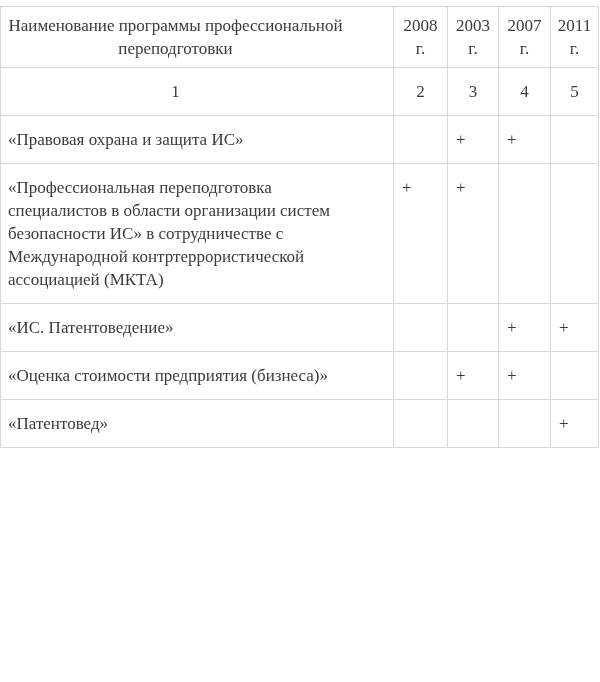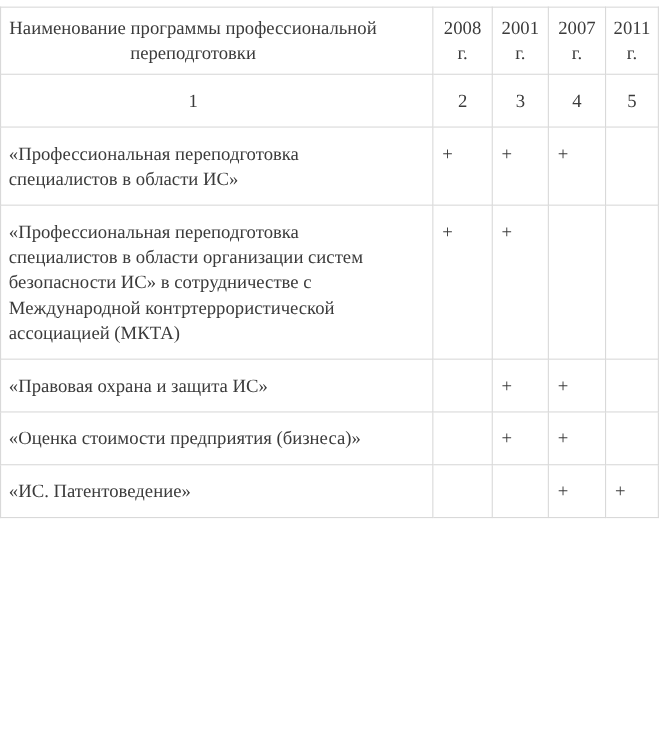--- a/index.html
+++ b/index.html
@@ -72,63 +72,63 @@
       <col class="c-name">
         <col class="c-y1">
         <col class="c-y2">
         <col class="c-y3">
         <col class="c-y4">
     </colgroup>
     <thead>
       <tr>
         <th class="prog-h">Наименование программы профессиональной переподготовки</th>
         <th class="year-h">2008 г.</th>
-        <th class="year-h">2001 г.</th>
+        <th class="year-h">2003 г.</th>
         <th class="year-h">2007 г.</th>
         <th class="year-h">2011 г.</th>
       </tr>
       <tr>
         <td class="idx-name">1</td>
         <td class="idx">2</td>
         <td class="idx">3</td>
         <td class="idx">4</td>
         <td class="idx">5</td>
       </tr>
     </thead>
     <tbody>
       <tr>
-        <td class="name">«Профессиональная переподготовка специалистов в области ИС»</td>
-        <td class="mark">+</td>
+        <td class="name">«Правовая охрана и защита ИС»</td>
+        <td class="mark"></td>
         <td class="mark">+</td>
         <td class="mark">+</td>
         <td class="mark"></td>
       </tr>
       <tr>
         <td class="name">«Профессиональная переподготовка специалистов в области организации систем безопасности ИС» в сотрудничестве с Международной контртеррористической ассоциацией (МКТА)</td>
         <td class="mark">+</td>
         <td class="mark">+</td>
         <td class="mark"></td>
         <td class="mark"></td>
       </tr>
       <tr>
-        <td class="name">«Правовая охрана и защита ИС»</td>
+        <td class="name">«ИС. Патентоведение»</td>
+        <td class="mark"></td>
         <td class="mark"></td>
         <td class="mark">+</td>
         <td class="mark">+</td>
-        <td class="mark"></td>
       </tr>
       <tr>
         <td class="name">«Оценка стоимости предприятия (бизнеса)»</td>
         <td class="mark"></td>
         <td class="mark">+</td>
         <td class="mark">+</td>
         <td class="mark"></td>
       </tr>
       <tr>
-        <td class="name">«ИС. Патентоведение»</td>
+        <td class="name">«Патентовед»</td>
         <td class="mark"></td>
         <td class="mark"></td>
-        <td class="mark">+</td>
+        <td class="mark"></td>
         <td class="mark">+</td>
       </tr>
     </tbody>
   </table>
 </div>
 
 </body></html>

